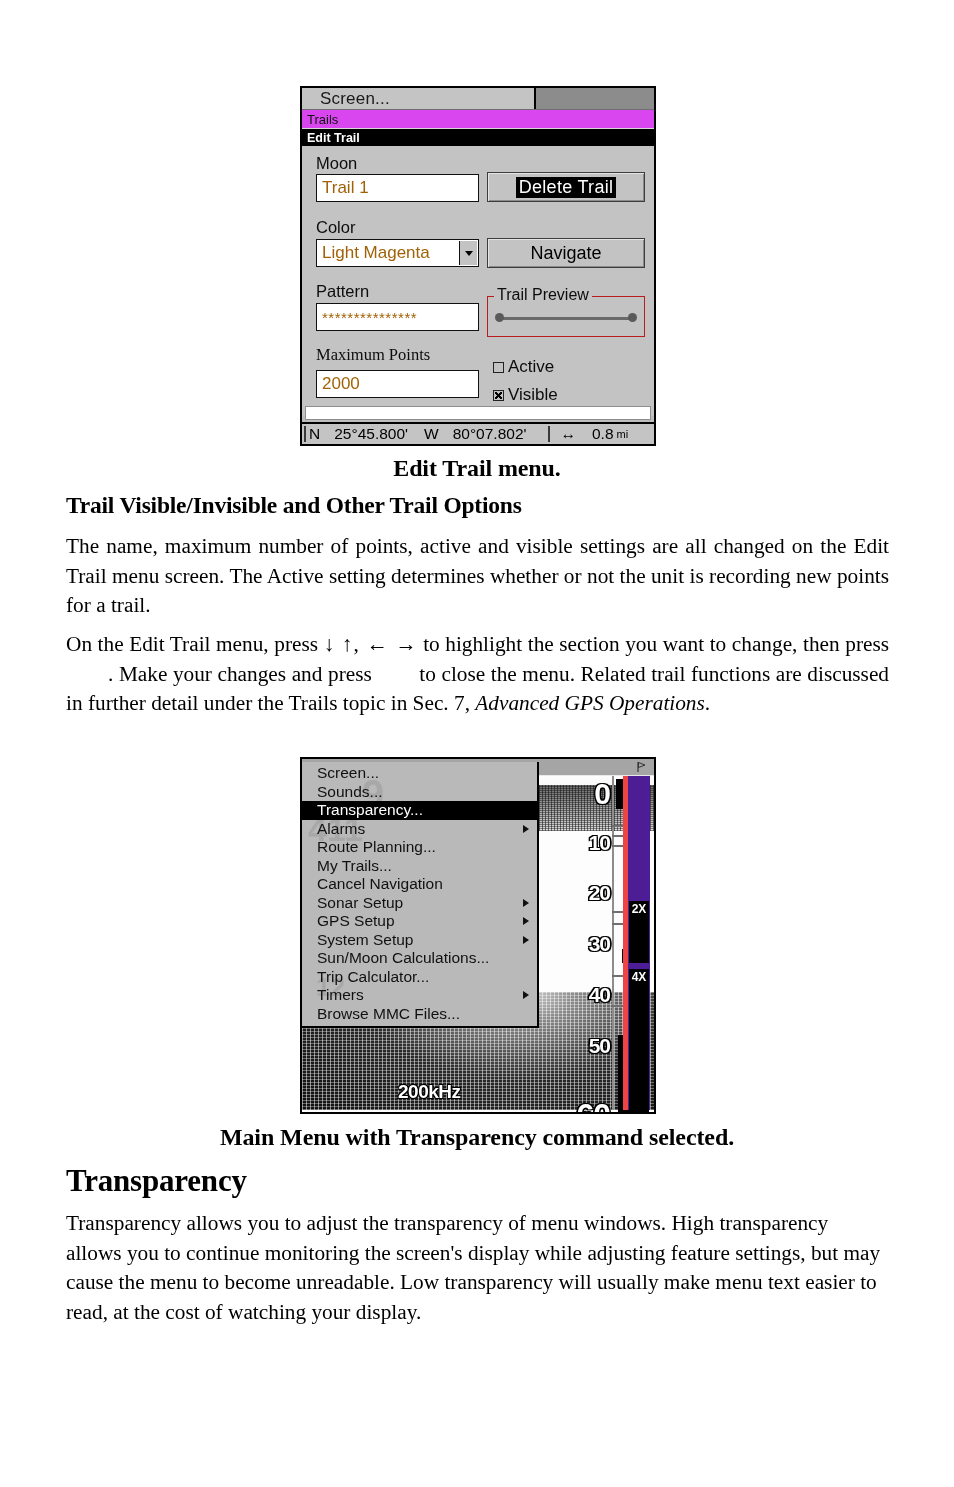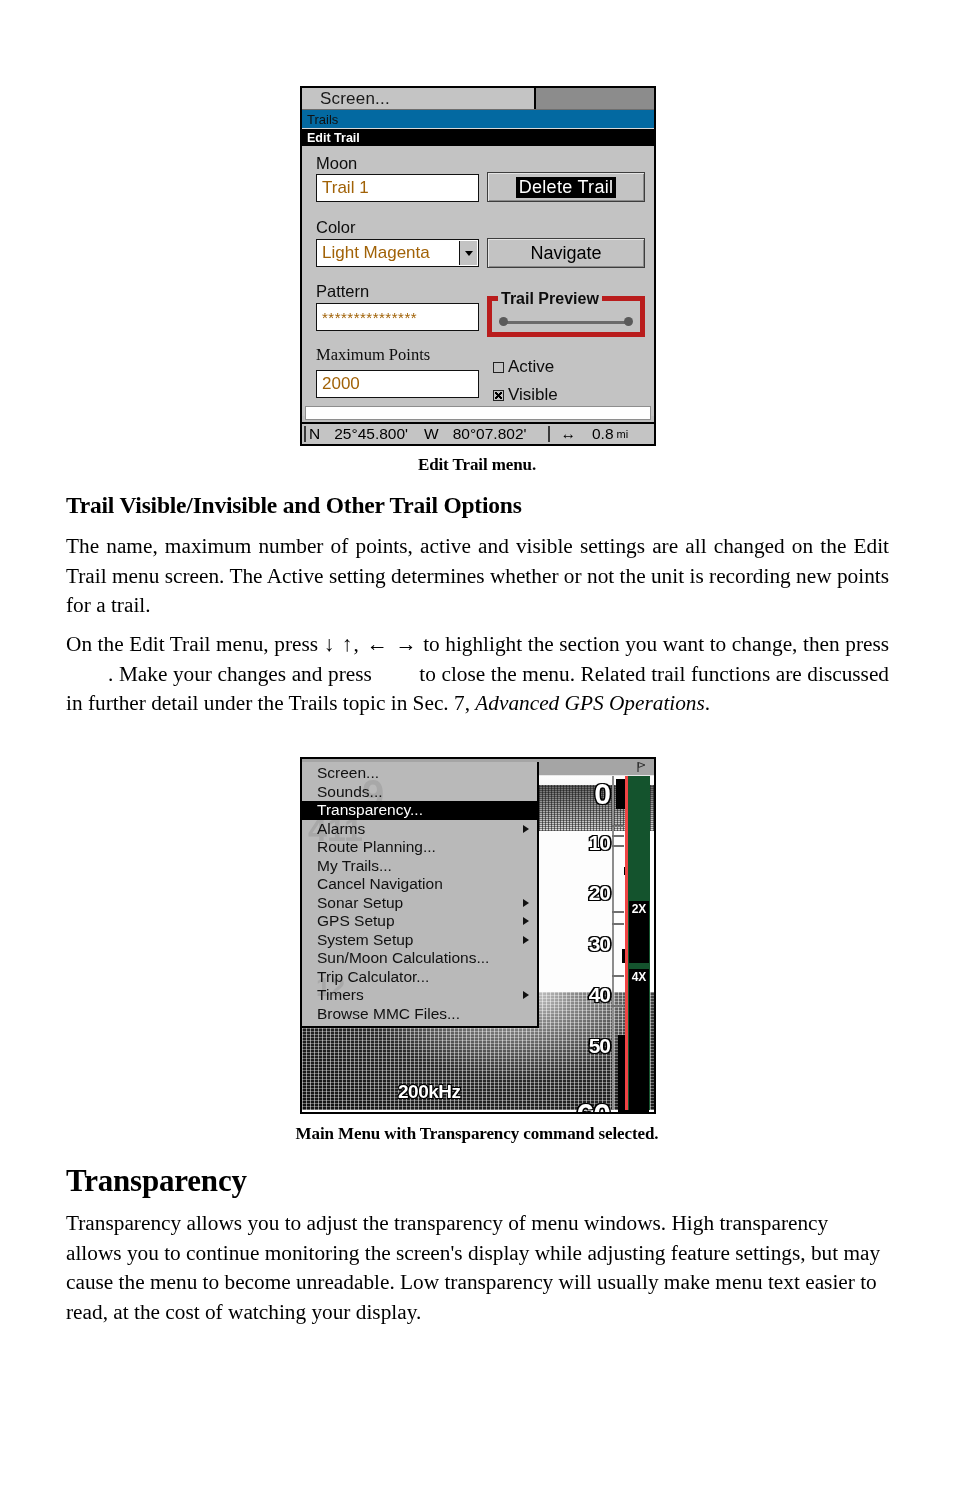--- a/index.html
+++ b/index.html
@@ -22,21 +22,21 @@
     left: 0; top: 0;
     width: 954px;
     height: 1487px;
   }
 
   .fig-caption {
     position: absolute;
     width: 954px;
     text-align: center;
     font-weight: bold;
-    font-size: 17px;
+    font-size: 24px;
     letter-spacing: -0.1px;
   }
 
   .heading-2 {
     position: absolute;
     left: 66px;
     width: 824px;
     font-weight: bold;
     font-size: 23.5px;
     letter-spacing: -0.2px;
@@ -127,21 +127,21 @@
   .tb-screen .rightblock {
     position: absolute;
     right: 0; top: 0;
     width: 118px; height: 100%;
     background: #8c8c8c;
     border-left: 2px solid #000;
   }
   .tb-trails {
     top: 22px;
     width: 100%; height: 19px;
-    background: #0369a1;
+    background: #d946ef;
     border-bottom: 1px solid #d8d8d8;
   }
   .tb-trails .lbl {
     padding-left: 5px;
     font-size: 13px;
     color: #111;
   }
   .tb-edit {
     top: 41px;
     width: 100%; height: 17px;
@@ -213,23 +213,22 @@
   }
   .btn .inv {
     background: #000;
     color: #fff;
     padding: 0 3px;
     letter-spacing: 0.3px;
   }
 
   .groupbox {
     position: absolute;
-    border: 5px solid #b91c1c;
-    box-sizing: border-box;
-    font-weight: bold;
+    border: 1px solid #b91c1c;
+    box-sizing: border-box;
   }
   .groupbox .gb-title {
     position: absolute;
     top: -11px; left: 6px;
     background: #c3c3c3;
     padding: 0 3px;
     font-size: 16px;
     color: #0d0d0d;
   }
   .preview-line {
@@ -407,22 +406,22 @@
     width: 30px;
     background: #000;
   }
 
   .zoom-col {
     position: absolute;
     right: 4px;
     top: 17px;
     bottom: 2px;
     width: 22px;
-    background: #14532d;
-    border-left: 3px solid #ef4444;
+    background: #4c1d95;
+    border-left: 5px solid #ef4444;
   }
   .zoom-bar {
     position: absolute;
     left: 1px;
     width: 20px;
     background: #000;
     color: #fff;
     font-size: 12px;
     font-weight: bold;
     line-height: 11px;

